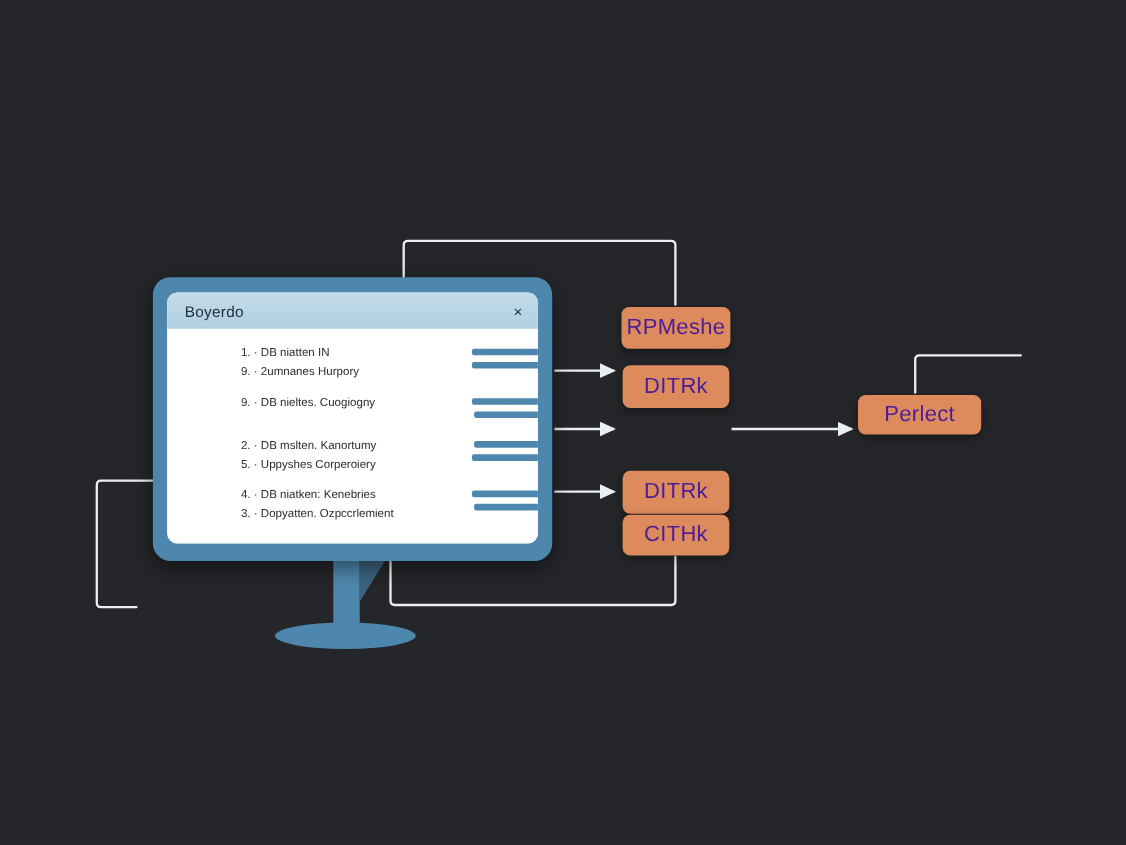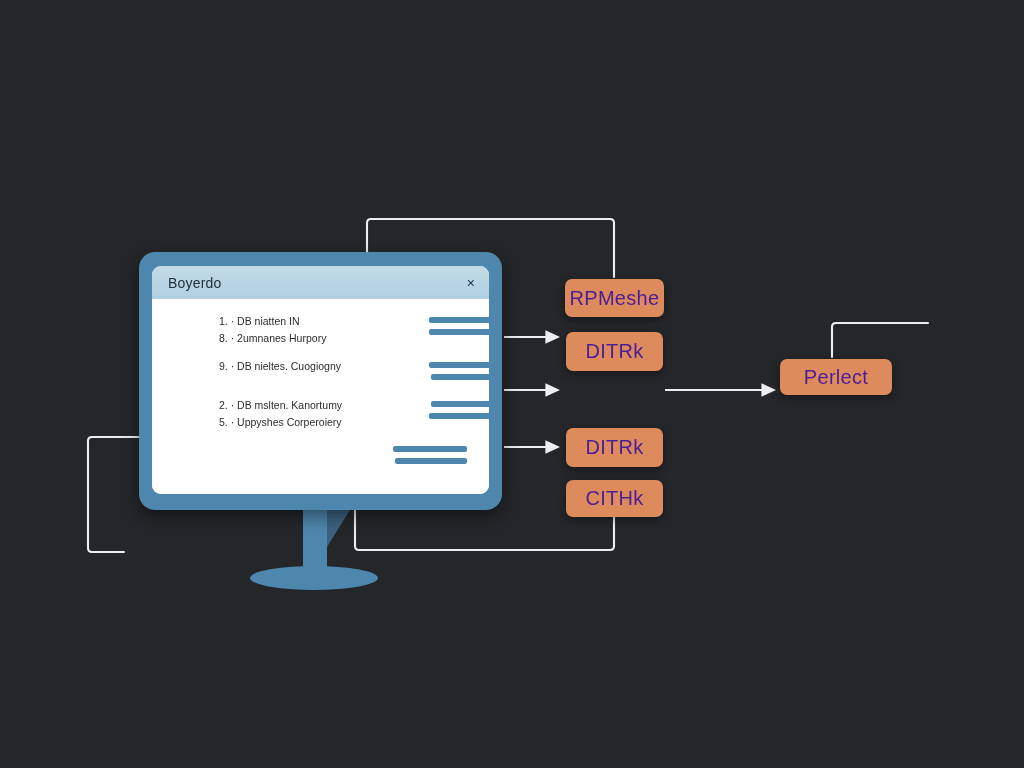--- a/index.html
+++ b/index.html
@@ -149,21 +149,21 @@
     display: flex;
     align-items: center;
     justify-content: center;
     box-shadow: 0 3px 9px rgba(0,0,0,0.38);
     letter-spacing: .3px;
   }
   .node-rpmeshe { left: 565px; top: 279px; width: 99px; height: 38px; }
   .node-ditrk1  { left: 566px; top: 332px; width: 97px; height: 39px; }
   .node-citha   { left: 566px; top: 371px; width: 97px; height: 37px; }
   .node-ditrk2  { left: 566px; top: 428px; width: 97px; height: 39px; }
-  .node-cithbk  { left: 566px; top: 480px; width: 97px; height: 37px; }
+  .node-cithbk  { left: 566px; top: 468px; width: 97px; height: 37px; }
   .node-perfect { left: 780px; top: 359px; width: 112px; height: 36px; }
   .node-cfthx   { left: 780px; top: 391px; width: 99px; height: 36px; }
 </style>
 </head>
 <body style="background: rgb(36, 38, 41);">
 
 <div id="stage" style="background: rgb(36, 38, 41);">
 
   <svg id="wires" viewBox="0 0 1024 768" xmlns="http://www.w3.org/2000/svg">
     <defs>
@@ -197,21 +197,21 @@
       <div class="titlebar">
         <span class="titlebar-text">Boyerdo</span>
         <span class="close-icon">×</span>
       </div>
 
       <div class="win-body">
 
         <div class="row-group">
           <div class="row-text-col">
             <div class="row-line">1.  ·  DB niatten  IN</div>
-            <div class="row-line">8.  ·  2umnanes  Hurpory</div>
+            <div class="row-line">9.  ·  2umnanes  Hurpory</div>
           </div>
           <div class="row-bars-col">
             <div class="bar" style="width: 72px;"></div>
             <div class="bar" style="width: 72px;"></div>
           </div>
         </div>
 
         <div class="row-group">
           <div class="row-text-col">
             <div class="row-line">9.  ·  DB nieltes.  Cuogiogny</div>
@@ -227,20 +227,24 @@
             <div class="row-line">2.  ·  DB mslten.  Kanortumy</div>
             <div class="row-line">5.  ·  Uppyshes  Corperoiery</div>
           </div>
           <div class="row-bars-col">
             <div class="bar" style="width: 70px;"></div>
             <div class="bar" style="width: 72px;"></div>
           </div>
         </div>
 
         <div class="row-group">
+          <div class="row-text-col">
+            <div class="row-line">4.  ·  DB niatken:  Kenebries</div>
+            <div class="row-line">3.  ·  Dopyatten.  Ozpccrlemient</div>
+          </div>
           <div class="row-bars-col">
             <div class="bar" style="width: 74px;"></div>
             <div class="bar" style="width: 72px;"></div>
           </div>
         </div>
       </div>
 
     </div>
   </div>
 

